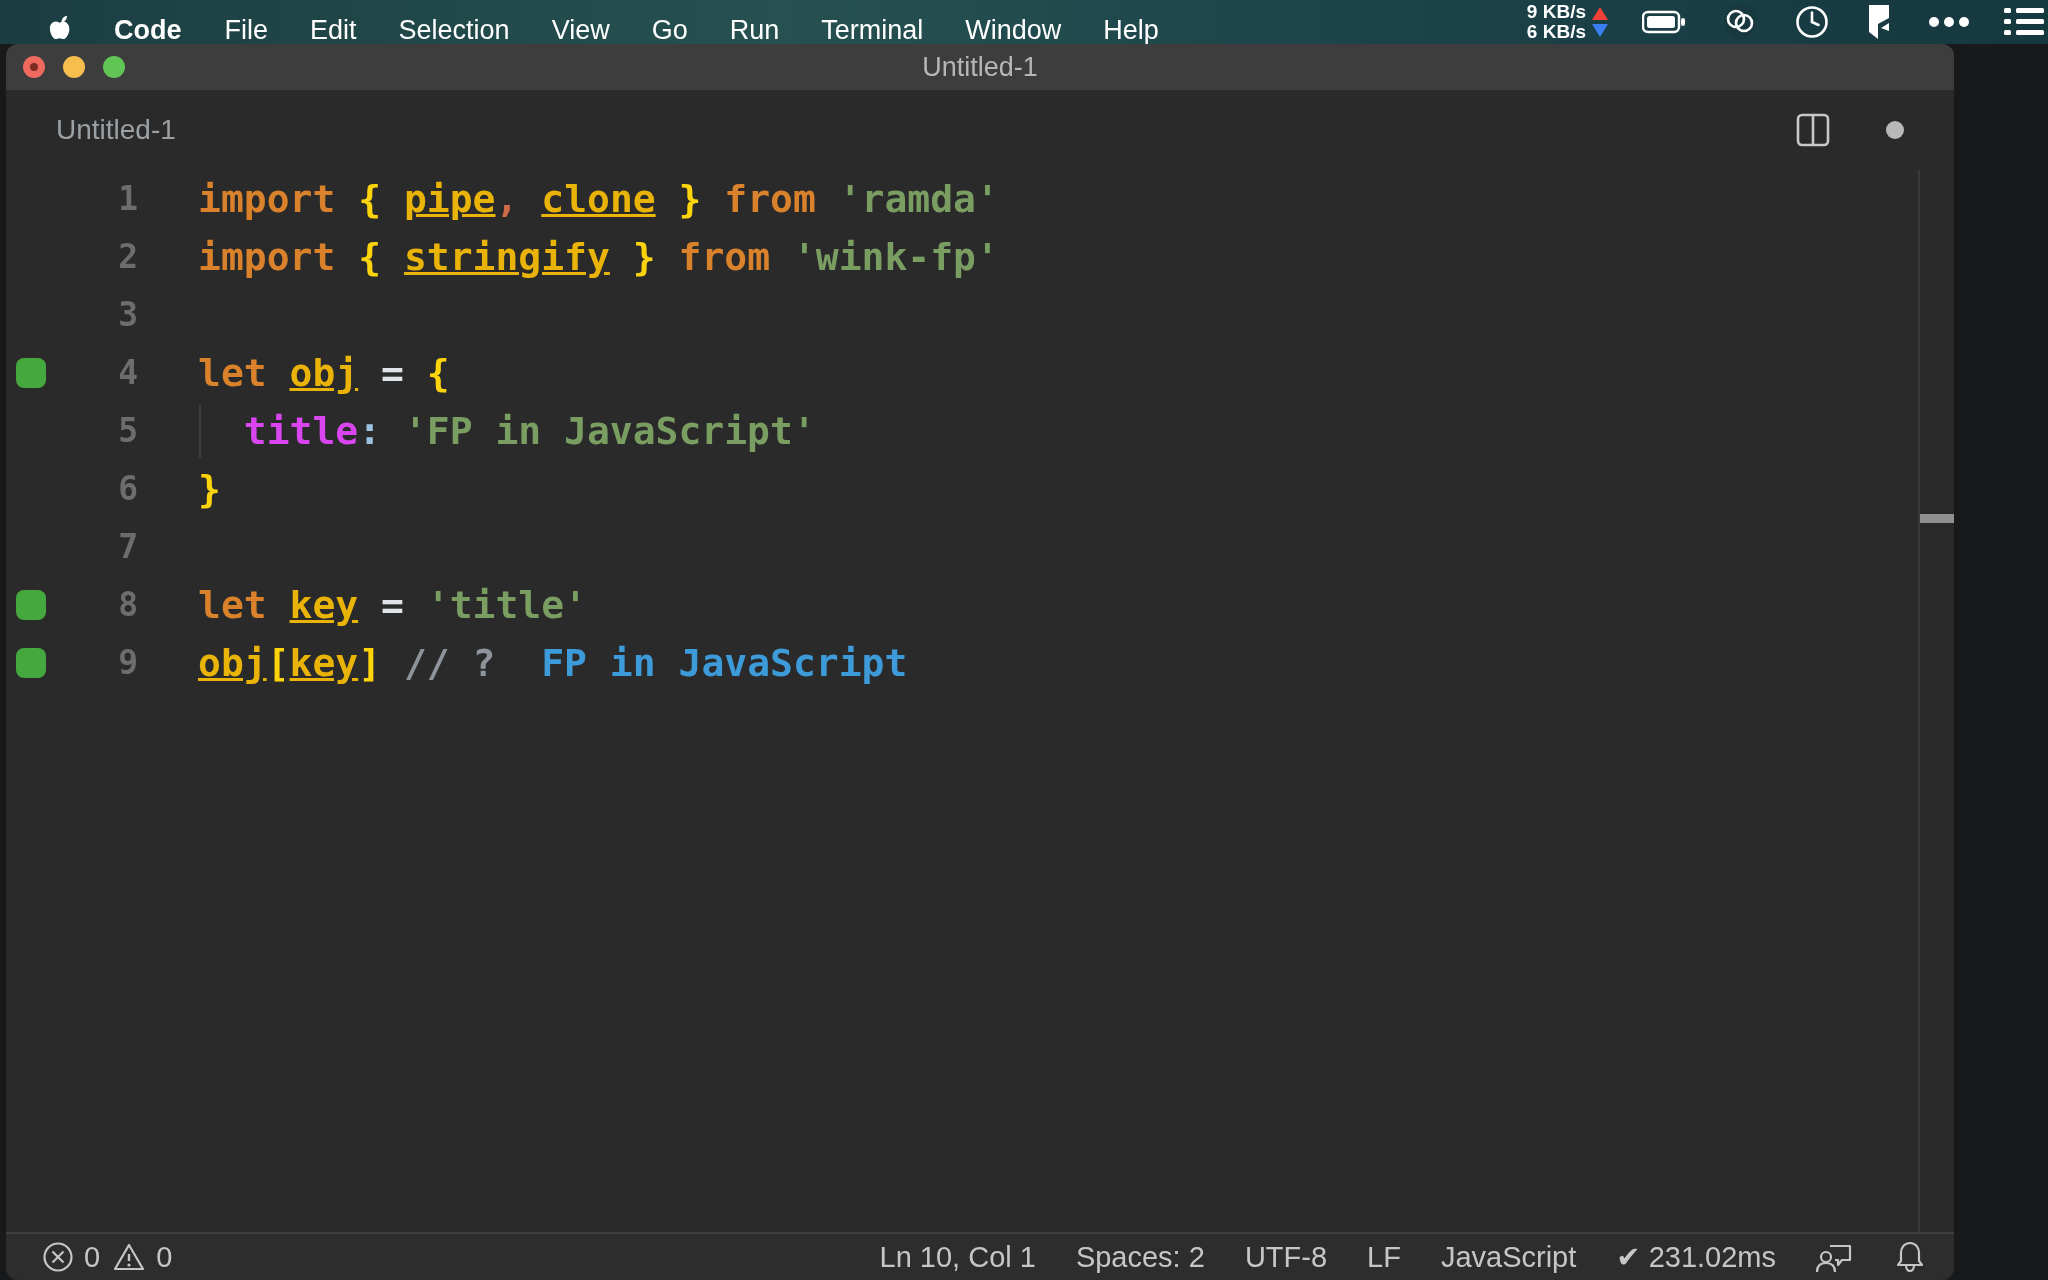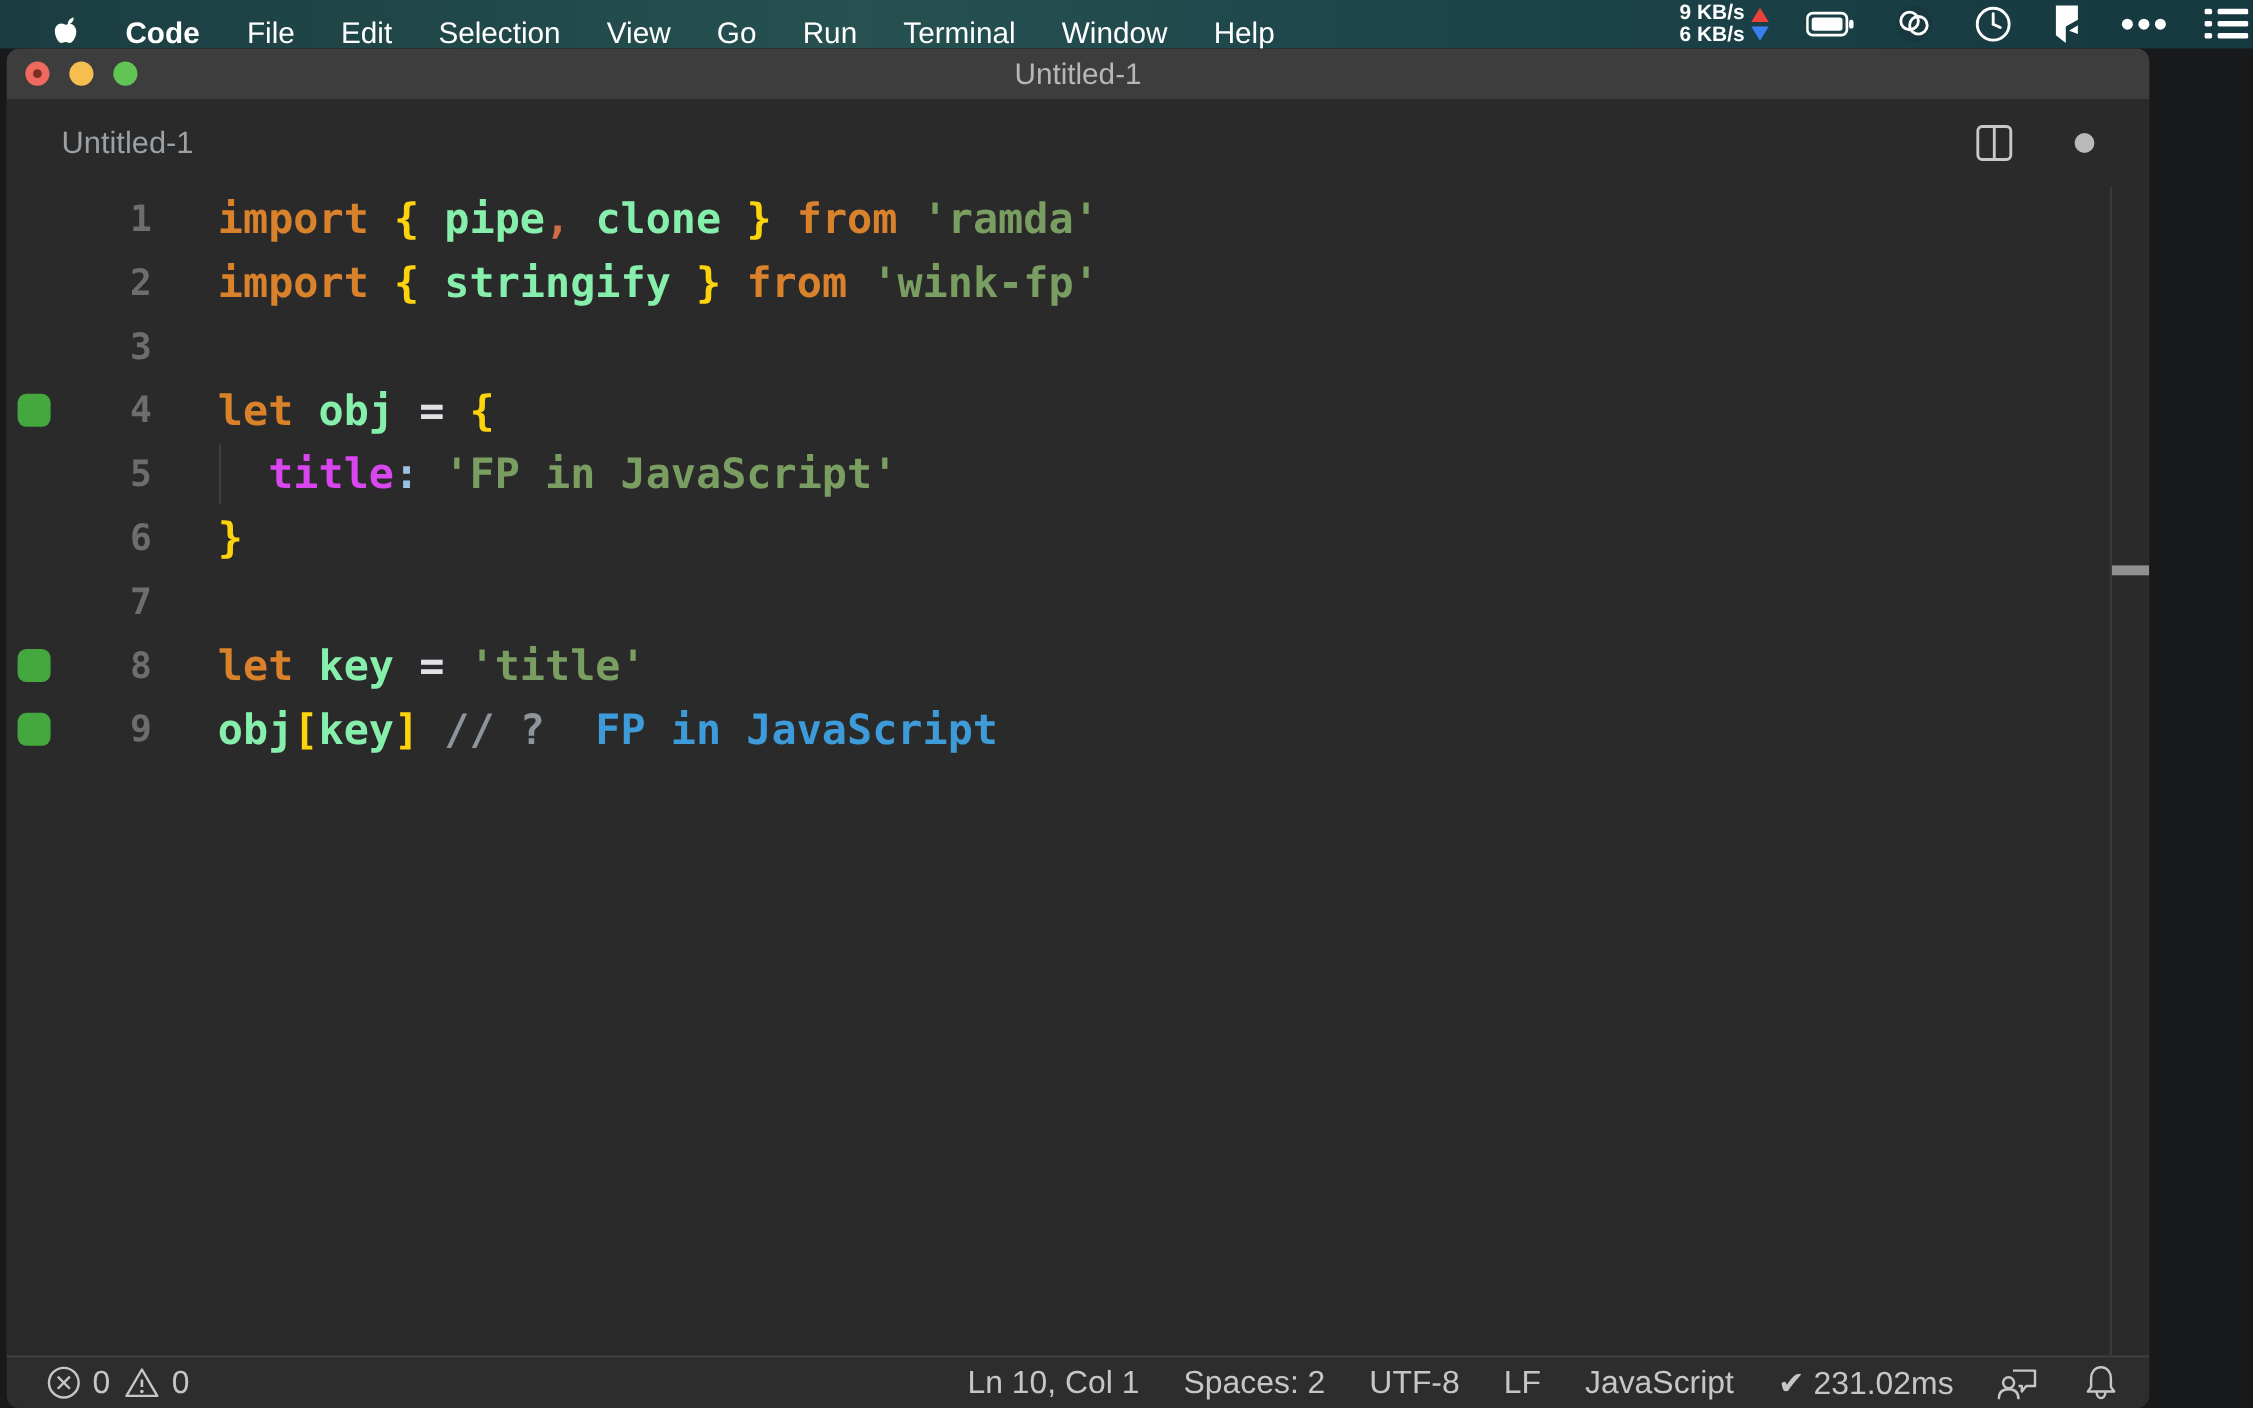--- a/index.html
+++ b/index.html
@@ -53,21 +53,21 @@
   .code-area { flex:1 1 auto; position:relative; overflow:hidden;
     font-family:"DejaVu Sans Mono", monospace; font-weight:bold; }
   .line { position:relative; height:58px; }
   .line.active::before { content:''; position:absolute; left:192px; right:0; top:0; bottom:0; background:#343434; }
   .gutter-marker { position:absolute; left:10px; top:14px; width:30px; height:30px; border-radius:8px; background:#44a83e; }
   .lnum { position:absolute; left:0; top:0; width:132px; text-align:right; font-size:33px; line-height:58px; color:#6d6d6d; }
   .line.active .lnum { color:#9d9d9d; }
   .ltxt { position:absolute; left:192px; top:0; font-size:38px; line-height:58px; white-space:pre; z-index:1; }
   .tok-kw  { color:#d9822b; }
   .tok-br  { color:#fdd40c; }
-  .tok-id  { color:#86efac; }
+  .tok-id  { color:#eab308;text-decoration:underline; }
   .tok-str { color:#7a9e62; }
   .tok-prop{ color:#d946ef; }
   .tok-col { color:#9cc2e0; }
   .tok-op  { color:#dfe3e8; }
   .tok-cmt { color:#8e949b; }
   .tok-res { color:#3c9bd8; }
   .tok-cma { color:#cf6b45; }
   .tok-pl  { color:#c4ced8; }
   .indent-guide { position:absolute; left:193px; top:234px; width:2px; height:54px; background:#3e3e3e; }
   .rail-line { position:absolute; right:34px; top:-80px; bottom:0; width:2px; background:#3a3a3a; }

